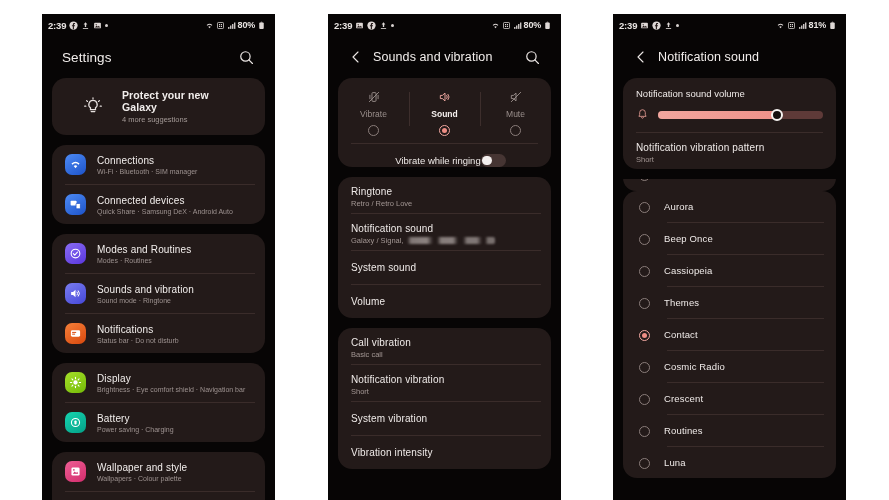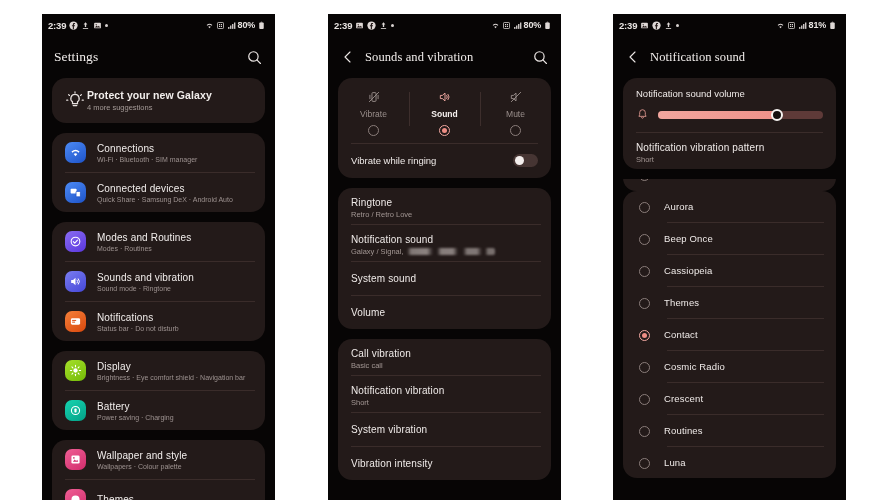--- a/index.html
+++ b/index.html
@@ -42,23 +42,22 @@
   .sb-time { font-size: 9.5px; font-weight: 700; letter-spacing: -0.2px; }
   .sb-ico { display: inline-block; width: 9px; height: 9px; line-height: 9px; text-align: center; font-size: 8px; }
   .dot-ico { width: 3px; height: 3px; background: #d8d2d0; border-radius: 50%; display: inline-block; }
   .sb-batt { font-size: 9px; font-weight: 700; letter-spacing: -.2px; }
 
   
   .header {
     height: 42px;
     display: flex;
     align-items: center;
-    padding: 0 12px;
+    padding: 0 20px;
     gap: 9px;
-    font-family: Liberation Serif, serif;
   }
   .header .title {
     color: #f2eeec;
     font-size: 13.5px;
     font-weight: 400;
     letter-spacing: .1px;
     flex: 1;
   }
   .header .title.small { font-size: 12.5px; }
   .back-chevron { width: 16px; height: 16px; flex: none; }
@@ -75,22 +74,22 @@
     height: 1px;
     background: #3a2c2a;
     margin-left: 13px;
     margin-right: 10px;
   }
 
   
   .suggest {
     display: flex;
     align-items: center;
-    gap: 2px;
-    padding: 11px 13px;
+    gap: 19px;
+    padding: 11px 31px;
   }
   .suggest .txt .t1 { color: #f2eeec; font-size: 10.5px; font-weight: 700; letter-spacing:.1px; }
   .suggest .txt .t2 { color: #a49a97; font-size: 7.5px; margin-top: 2px; }
 
   
   .srow {
     display: flex;
     align-items: center;
     gap: 11px;
     padding: 9px 13px;
@@ -137,22 +136,23 @@
     margin-top: 1px;
   }
   .radio.on { border-color: #f0a7a0; }
   .radio.on::after {
     content: "";
     width: 5px; height: 5px;
     border-radius: 50%;
     background: #ee8d84;
   }
   .vib-row {
-    display: flex; align-items: center; justify-content: space-between;
-    padding: 10px 13px 11px;
+    display: flex; align-items: center; justify-content: center;
+    padding: 10px 13px 0;
+    margin-left: 12px;
   }
   .vib-row .lbl { color: #eee9e7; font-size: 9.5px; }
   .toggle {
     width: 25px; height: 13px;
     border-radius: 7px;
     background: #463533;
     position: relative;
   }
   .toggle::after {
     content: "";

